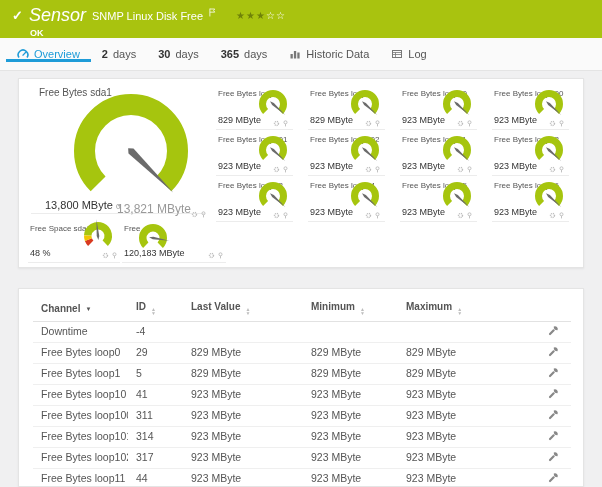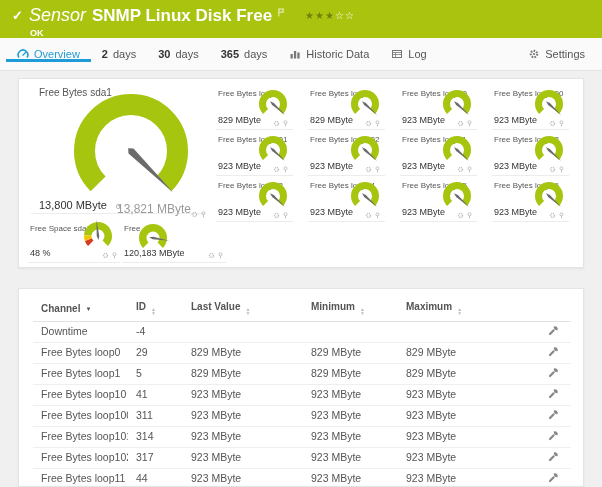--- a/index.html
+++ b/index.html
@@ -6,21 +6,21 @@
     background:#f0f0f1;font-family:"Liberation Sans",sans-serif;position:relative;}
   *{box-sizing:border-box;}
   .icn svg{display:block;}
 
   
   .topbar{position:absolute;left:0;top:0;width:602px;height:38px;
     background:var(--accent-green);color:#fff;}
   .t-line1{display:flex;align-items:center;gap:6px;padding:5px 0 0 12px;}
   .check{font-weight:bold;font-size:13px;line-height:13px;}
   .kind{font-style:italic;font-size:18px;}
-  .title{font-size:17px;font-weight:bold;}
+  .title{font-size:11px;}
   .flag{margin-top:-6px;color:#fff;opacity:.9;}
   .stars{margin-left:14px;font-size:10px;letter-spacing:1px;line-height:10px;}
   .star.filled{color:rgba(40,50,0,.45);}
   .star.empty{color:#fff;}
   .t-line2{padding:2px 0 0 30px;font-size:9px;font-weight:bold;}
 
   
   .tabbar{position:absolute;left:0;top:38px;width:602px;height:33px;background:#fafafa;
     border-bottom:1px solid #e4e4e4;display:flex;align-items:stretch;padding:8px 6px;}
   .tab{display:flex;align-items:center;gap:5px;padding:3px 11px 0 11px;font-size:11px;
@@ -38,21 +38,21 @@
     box-shadow:0 1px 2px rgba(0,0,0,.06);}
   .gauges-card{left:18px;top:78px;width:566px;height:190px;}
   .table-card{left:18px;top:288px;width:566px;height:199px;overflow:hidden;}
 
   
   .main-gauge{position:absolute;left:0;top:0;width:196px;height:190px;}
   .g-label{position:absolute;left:20px;top:8px;font-size:10px;color:#555;}
   .g-svg{position:absolute;left:54px;top:14px;}
   .g-footer{position:absolute;left:12px;right:10px;top:118px;height:17px;
     border-bottom:1px solid #ececec;}
-  .g-value{position:absolute;left:8px;top:2px;font-size:11px;color:#333;}
+  .g-value{position:absolute;left:14px;top:2px;font-size:11px;color:#333;}
   .g-min{position:absolute;left:85px;top:5px;font-size:8px;color:#999;}
   .g-max{position:absolute;right:14px;top:5px;font-size:12px;color:#999;}
   .g-icons{position:absolute;right:-2px;top:14px;display:flex;gap:2px;}
 
   
   .small-grid{position:absolute;left:195px;top:7px;width:367px;
     display:grid;grid-template-columns:repeat(4,91px);grid-auto-rows:46px;column-gap:1px;}
   .s-cell{position:relative;}
   .s-cell::after{content:"";position:absolute;left:2px;right:12px;bottom:2px;height:1px;background:#ececec;}
   .s-label{position:absolute;left:4px;top:3px;font-size:8px;color:#555;white-space:nowrap;}
@@ -138,29 +138,20 @@
       <span class="tlabel">Historic Data</span>
     </div>
     <div class="tab">
       <span class="icn">
         <svg width="12" height="12" viewBox="0 0 12 12">
           <rect x="1.5" y="2.5" width="9" height="7" fill="none" stroke="currentColor"></rect>
           <path d="M1.5 4.5 h9 M1.5 6.5 h9 M4.5 4.5 v5" stroke="currentColor" stroke-width="0.8" fill="none"></path>
         </svg>
       </span>
       <span class="tlabel">Log</span>
-    </div>
-    <div class="tab right">
-      <span class="icn">
-        <svg width="12" height="12" viewBox="0 0 12 12">
-          <circle cx="6" cy="6" r="3.2" fill="none" stroke="currentColor" stroke-width="2.2" stroke-dasharray="1.6 1.25"></circle>
-          <circle cx="6" cy="6" r="1.1" fill="currentColor"></circle>
-        </svg>
-      </span>
-      <span class="tlabel">Settings</span>
     </div>
   </nav>
 
 <section class="card gauges-card">
   <div class="main-gauge">
     <div class="g-label">Free Bytes sda1</div>
     <div class="g-svg"><svg width="116" height="116" viewBox="0 0 116 116" style="overflow:visible">
           <path d="M 25.12 90.88 A 46.5 46.5 0 1 1 90.88 90.88" fill="none" stroke="#a6c50e" stroke-width="21"></path>
           <polygon points="100.47,99.67 55.50,60.55 55.15,55.20 60.50,55.45" fill="#6b6b6b"></polygon>
         </svg></div>

